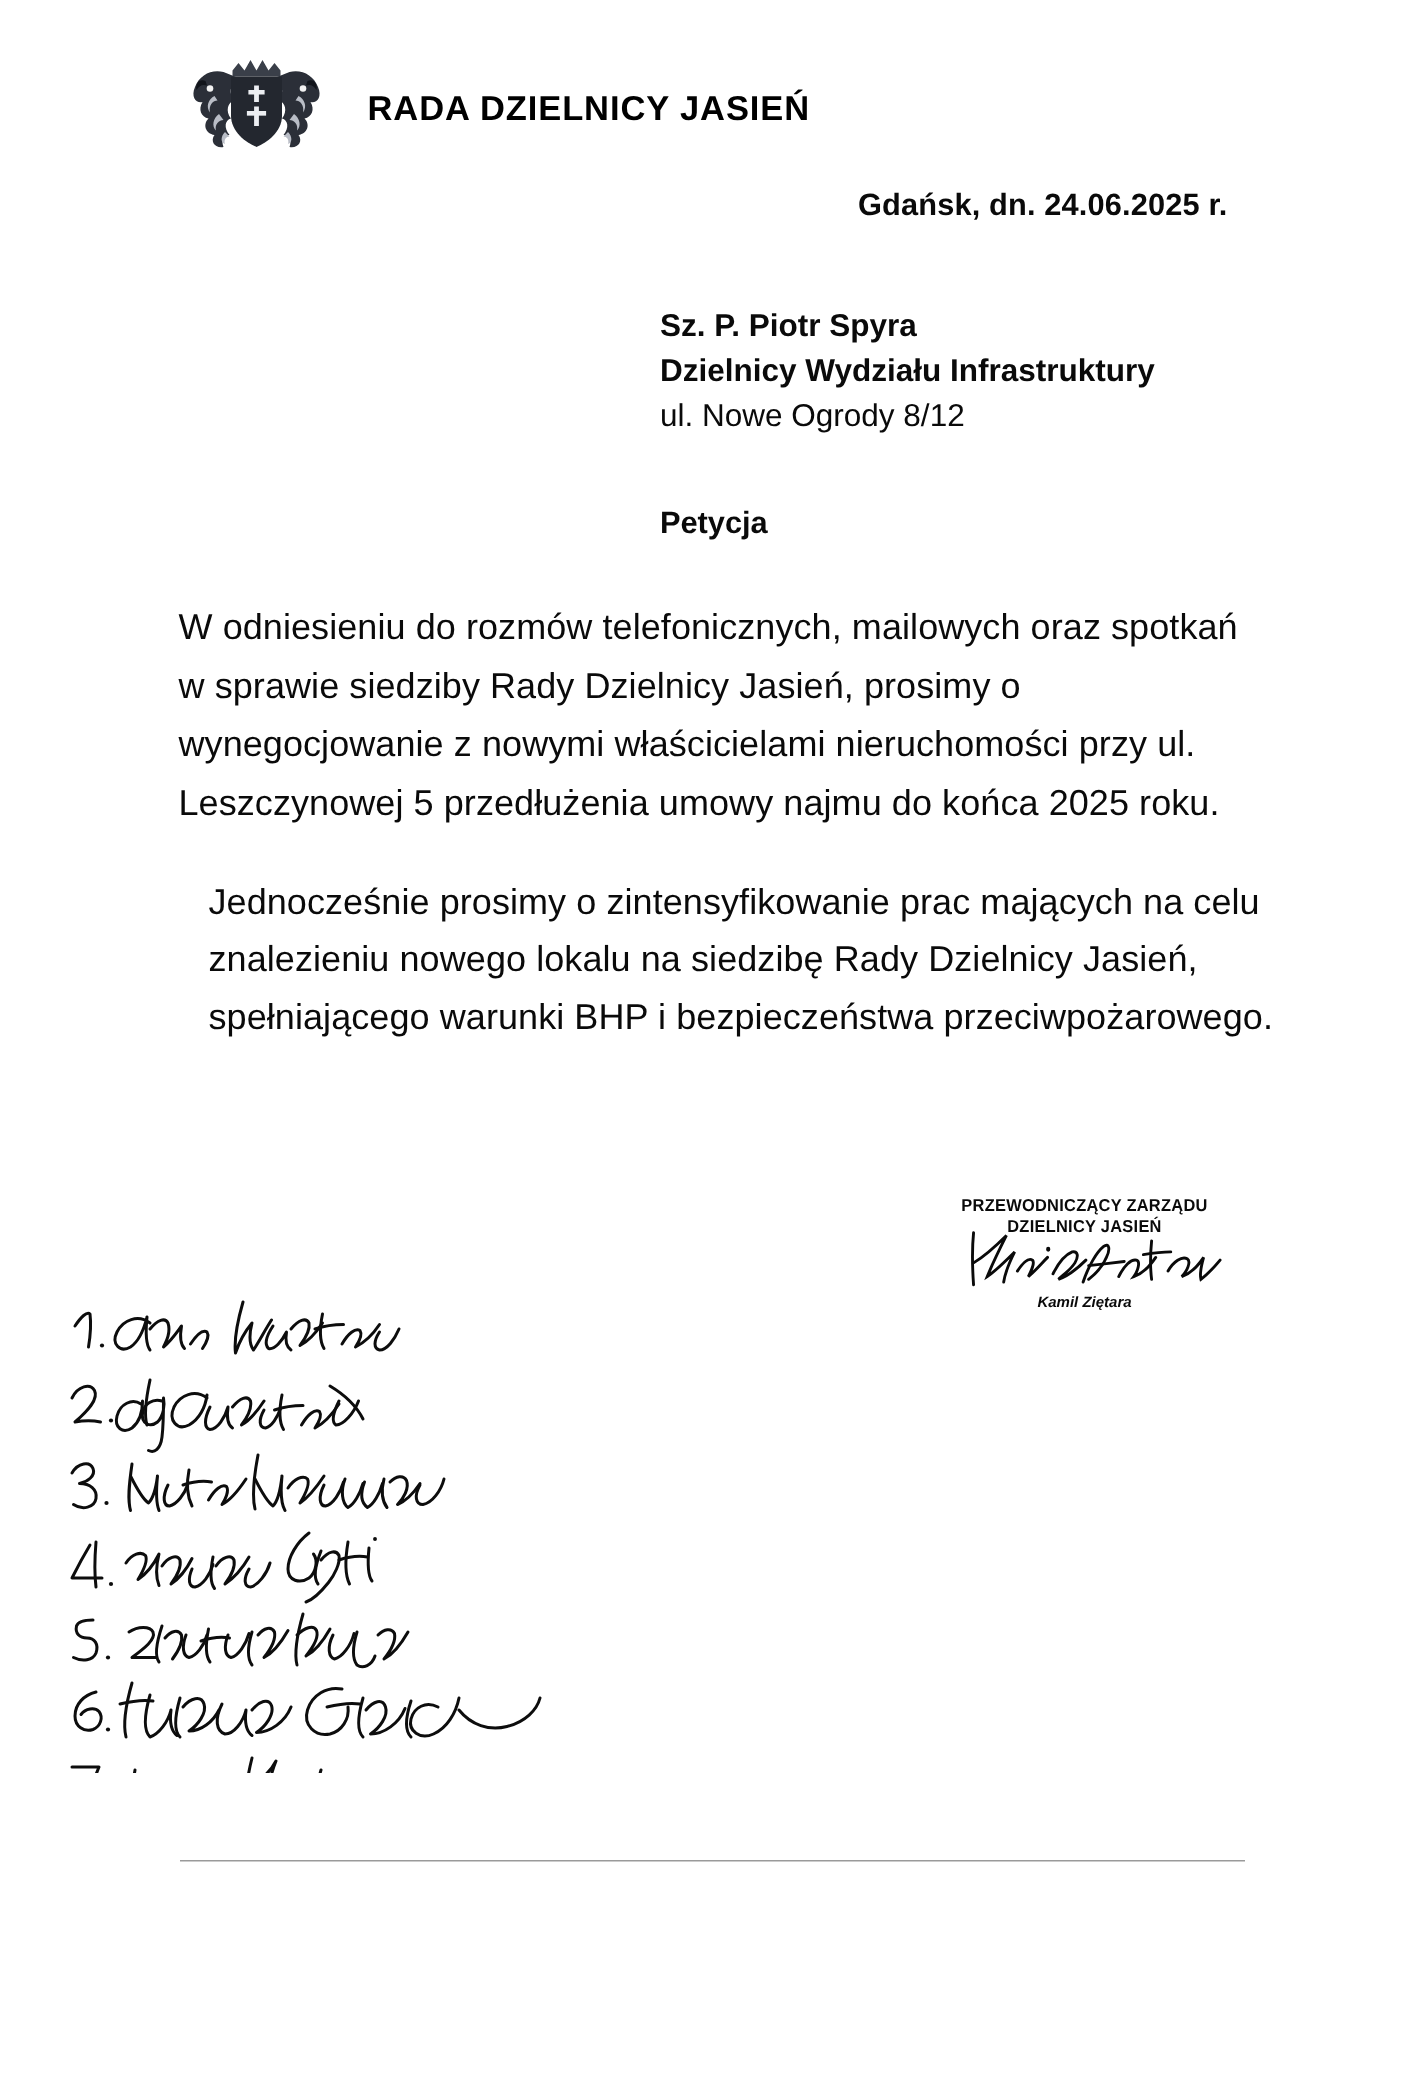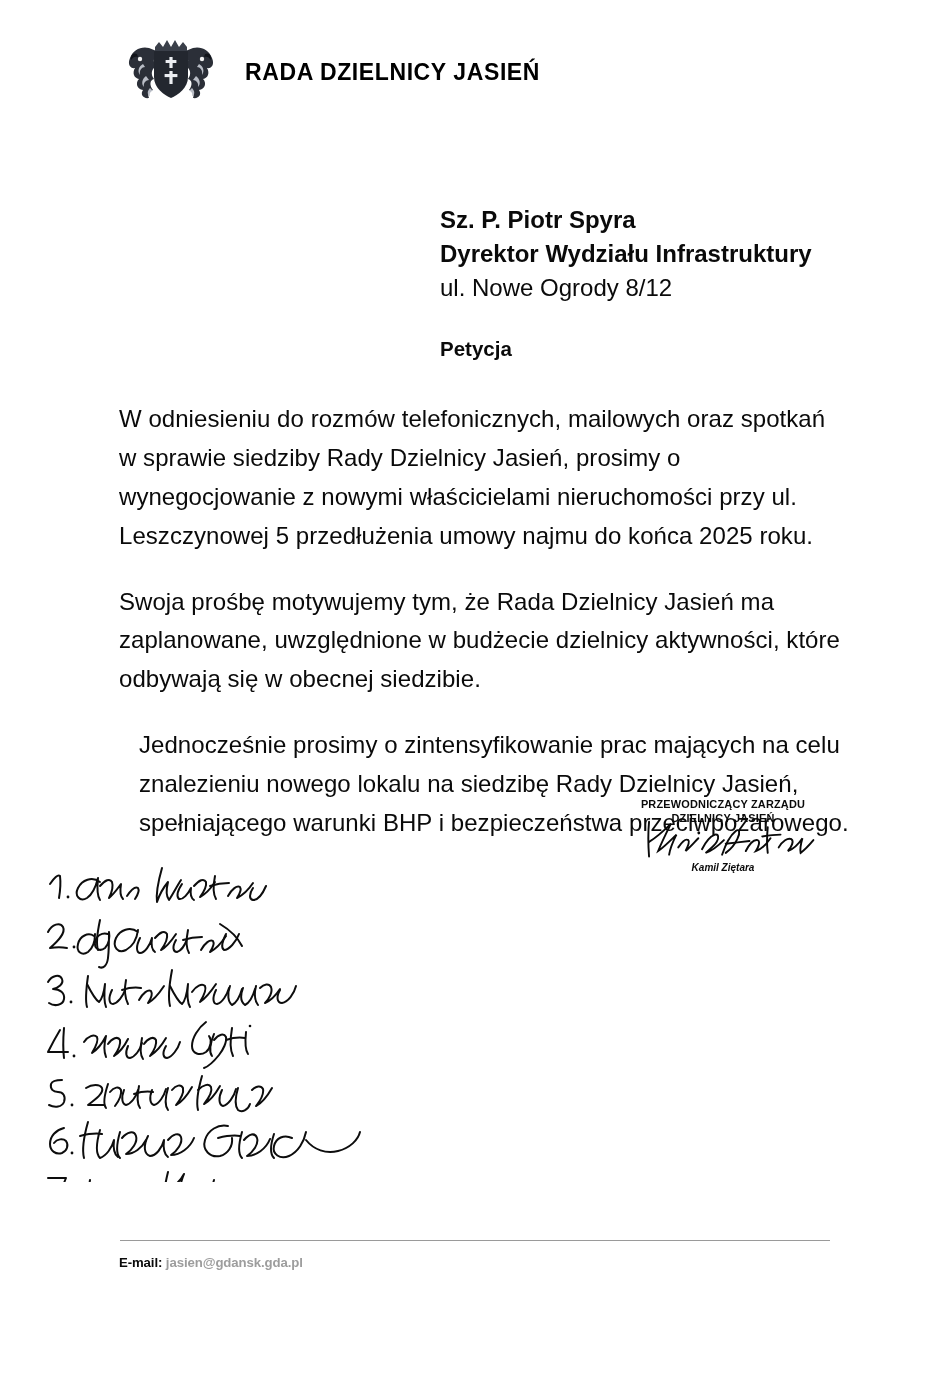--- a/index.html
+++ b/index.html
@@ -51,21 +51,21 @@
   }
 
   
   .recipient {
     position: absolute;
     left: 440px;
     top: 203px;
     line-height: 1.42;
   }
   .recipient div {
-    font-size: 24px;
+    font-size: 21px;
     white-space: nowrap;
   }
   .recipient .b { font-weight: bold; }
 
   
   .doc-title {
     position: absolute;
     left: 440px;
     top: 337px;
     font-size: 20.5px;
@@ -192,32 +192,32 @@
       <g fill="#eceef2">
         <rect x="50.4" y="19" width="3.2" height="11"></rect>
         <rect x="46.6" y="22" width="10.8" height="3"></rect>
         <rect x="50.4" y="33" width="3.2" height="13"></rect>
         <rect x="45.6" y="36" width="12.8" height="3.1"></rect>
       </g>
     </svg>
     <div class="org-title">RADA DZIELNICY JASIEŃ</div>
   </div>
 
+  <div class="date-line">Gdańsk, dn. 24.06.2025 r.</div>
 
   <div class="recipient">
     <div class="b">Sz. P. Piotr Spyra</div>
-    <div class="b">Dyrektor Wydziału Infrastruktury</div>
+    <div class="b">Dzielnicy Wydziału Infrastruktury</div>
     <div>ul. Nowe Ogrody 8/12</div>
   </div>
 
   <div class="doc-title">Petycja</div>
 
   <div class="body-block">
     <p class="para">W odniesieniu do rozmów telefonicznych, mailowych oraz spotkań w sprawie siedziby Rady Dzielnicy Jasień, prosimy o wynegocjowanie z nowymi właścicielami nieruchomości przy ul. Leszczynowej 5 przedłużenia umowy najmu do końca 2025 roku.</p>
-    <p class="para">Swoja prośbę motywujemy tym, że Rada Dzielnicy Jasień ma zaplanowane, uwzględnione w budżecie dzielnicy aktywności, które odbywają się w obecnej siedzibie.</p>
     <p class="para">Jednocześnie prosimy o zintensyfikowanie prac mających na celu znalezieniu nowego lokalu na siedzibę Rady Dzielnicy Jasień, spełniającego warunki BHP i bezpieczeństwa przeciwpożarowego.</p>
   </div>
 
   <div class="sig-stamp">
     <div class="stamp-line">PRZEWODNICZĄCY ZARZĄDU</div>
     <div class="stamp-line">DZIELNICY JASIEŃ</div>
     <svg class="stamp-sig" viewBox="0 0 230 46">
       <g fill="none" stroke="#0a0a0a" stroke-width="2.1" stroke-linecap="round">
         <path d="M34 2 C33 12 33 26 34 40"></path>
         <path d="M34 24 C44 18 52 10 58 4 C53 14 48 24 44 34 C50 30 58 22 64 16
@@ -458,19 +458,15 @@
           <path d="M238 440 C242 434 248 434 250 439 C251 444 246 450 240 452
                    C248 452 256 446 260 438"></path>
         </g>
 
       </g>
     </svg>
   </div>
 
   <div class="footer-rule"></div>
   <div class="footer">
-    <div class="footer-line">
-      <span>E-mail:</span>
-      <span class="footer-email-value">jasien@gdansk.gda.pl</span>
-    </div>
   </div>
 
 </div>
 
 </body></html>

